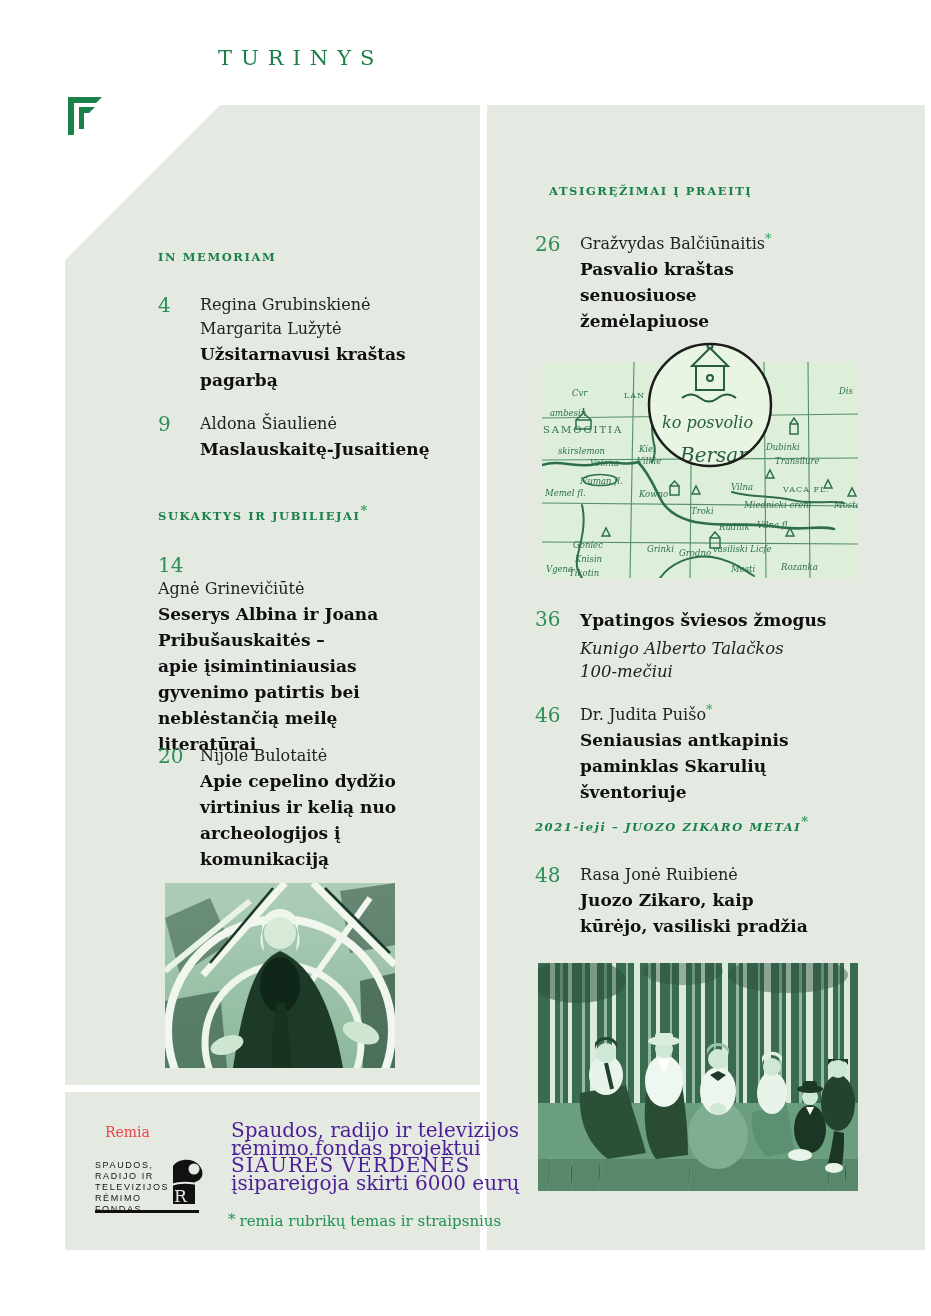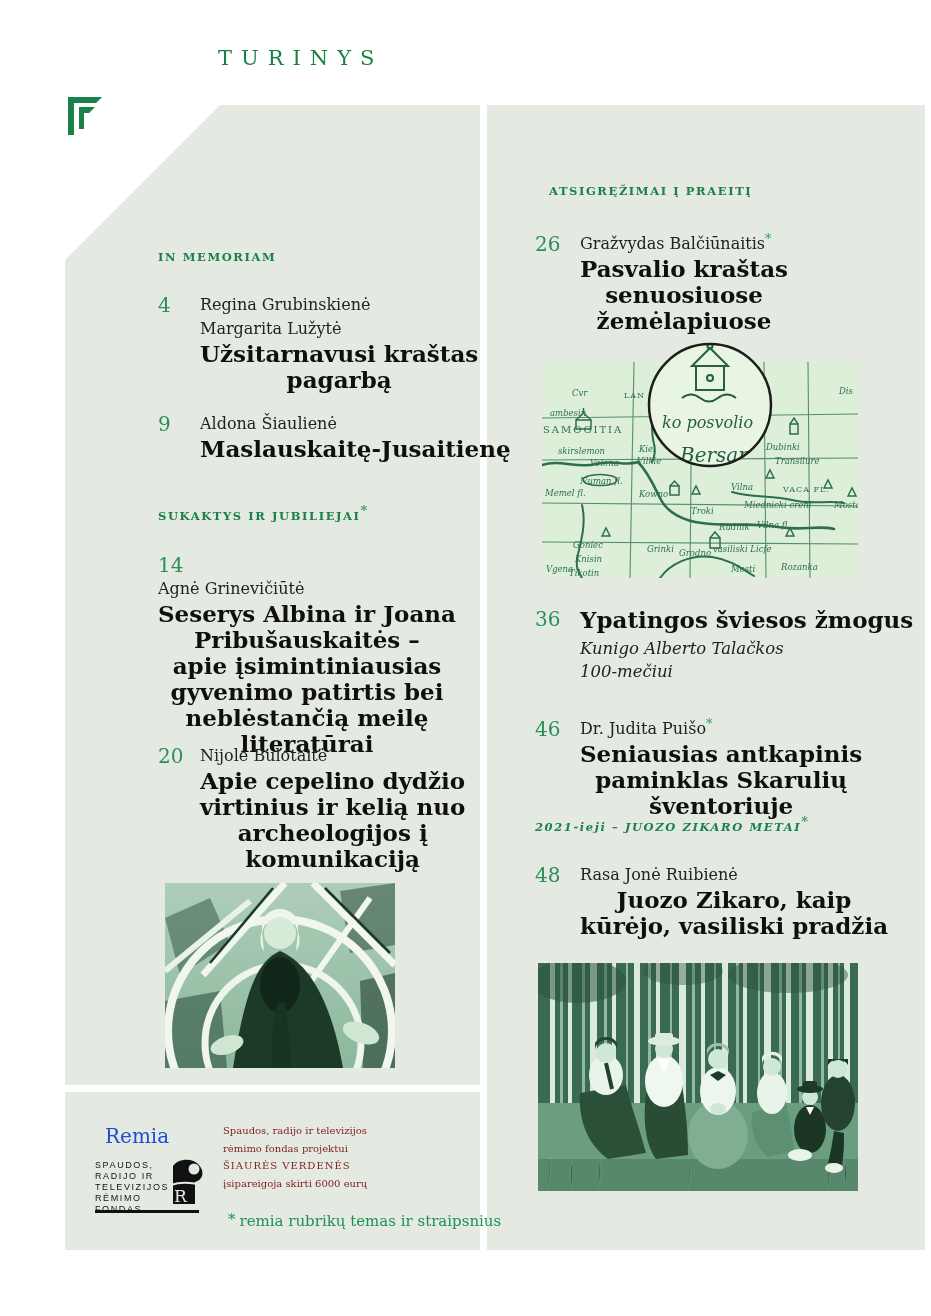--- a/index.html
+++ b/index.html
@@ -13,39 +13,39 @@
   #page-title{position:absolute;left:218px;top:46px;font-size:21px;letter-spacing:9px;
       color:#1a8149;}
   #brand-logo{position:absolute;left:68px;top:97px;}
   .sec-heading{position:absolute;font-size:11.5px;font-weight:bold;letter-spacing:1.6px;
       color:#1a8149;white-space:nowrap;}
   .sec-heading .ast{font-size:13px;}
   .entry{position:absolute;display:flex;align-items:flex-start;}
   .num{flex:none;font-size:20px;color:#2e8f55;line-height:24px;}
   .lnum{width:42px;} .rnum{width:45px;}
   .author{font-size:16px;line-height:24px;color:#222;}
-  .title-line{font-size:23px;font-weight:bold;line-height:26px;color:#0f0f0f;text-align:center;}
+  .title-line{font-size:17px;font-weight:bold;line-height:26px;color:#0f0f0f;}
   .subtitle{font-size:16.5px;font-style:italic;line-height:23px;color:#222;}
   .sub-first{margin-top:4px;}
   .ast{color:#2fa257;font-size:13px;vertical-align:super;line-height:0;}
   .photo{position:absolute;display:block;}
   
   .mlbl{font:italic 8.5px "DejaVu Serif", serif;fill:#2d6e4e;}
   .mcaps{font:10px "DejaVu Serif", serif;letter-spacing:2px;fill:#2d6e4e;}
   .msmallcaps{font:8px "DejaVu Serif", serif;letter-spacing:1px;fill:#2d6e4e;}
   .mag-text{font:italic 16px "DejaVu Serif", serif;fill:#275e43;}
   .mag-text2{font:italic 20px "DejaVu Serif", serif;fill:#275e43;}
   
-  #remia-label{position:absolute;left:105px;top:1124px;font-size:20px;color:#1d4ed8;}
+  #remia-label{position:absolute;left:105px;top:1124px;font-size:14px;color:#ef4444;}
   #fund-logo-text{position:absolute;left:95px;top:1160px;
       font-family:"Liberation Sans", sans-serif;font-size:9px;letter-spacing:1.6px;
       line-height:11px;color:#141414;}
   #fund-logo-glyph{position:absolute;left:165px;top:1158px;}
   #fund-rule{position:absolute;left:95px;top:1210px;width:104px;height:3px;background:#111;}
-  #fund-text{position:absolute;left:223px;top:1122px;font-size:10px;line-height:17.5px;color:#7f1d1d;}
+  #fund-text{position:absolute;left:231px;top:1122px;font-size:20px;line-height:17.5px;color:#4c1d95;}
   #fund-text .caps-line{letter-spacing:1px;}
   #fund-footnote{position:absolute;left:228px;top:1210px;font-size:15px;color:#1f9150;}
   #fund-footnote .fn-star{font-size:15px;vertical-align:2px;margin-right:4px;}
 </style>
 </head>
 <body>
 
 <div id="page">
 
   <div id="page-title">TURINYS</div>
@@ -244,21 +244,21 @@
 
   <div class="entry" style="left:535px;top:607px;">
     <div class="num rnum">36</div>
     <div>
       <div class="title-line">Ypatingos šviesos žmogus</div>
       <div class="subtitle sub-first">Kunigo Alberto Talačkos</div>
       <div class="subtitle">100-mečiui</div>
     </div>
   </div>
 
-  <div class="entry" style="left:535px;top:703px;margin-top:14px;">
+  <div class="entry" style="left:535px;top:703px;">
     <div class="num rnum">46</div>
     <div>
       <div class="author"><span>Dr. Judita Puišo</span><span class="ast">*</span></div>
       <div class="title-line">Seniausias antkapinis</div>
       <div class="title-line">paminklas Skarulių</div>
       <div class="title-line">šventoriuje</div>
     </div>
   </div>
 
   <div class="sec-heading" style="left:535px;top:820px;font-style:italic;">

